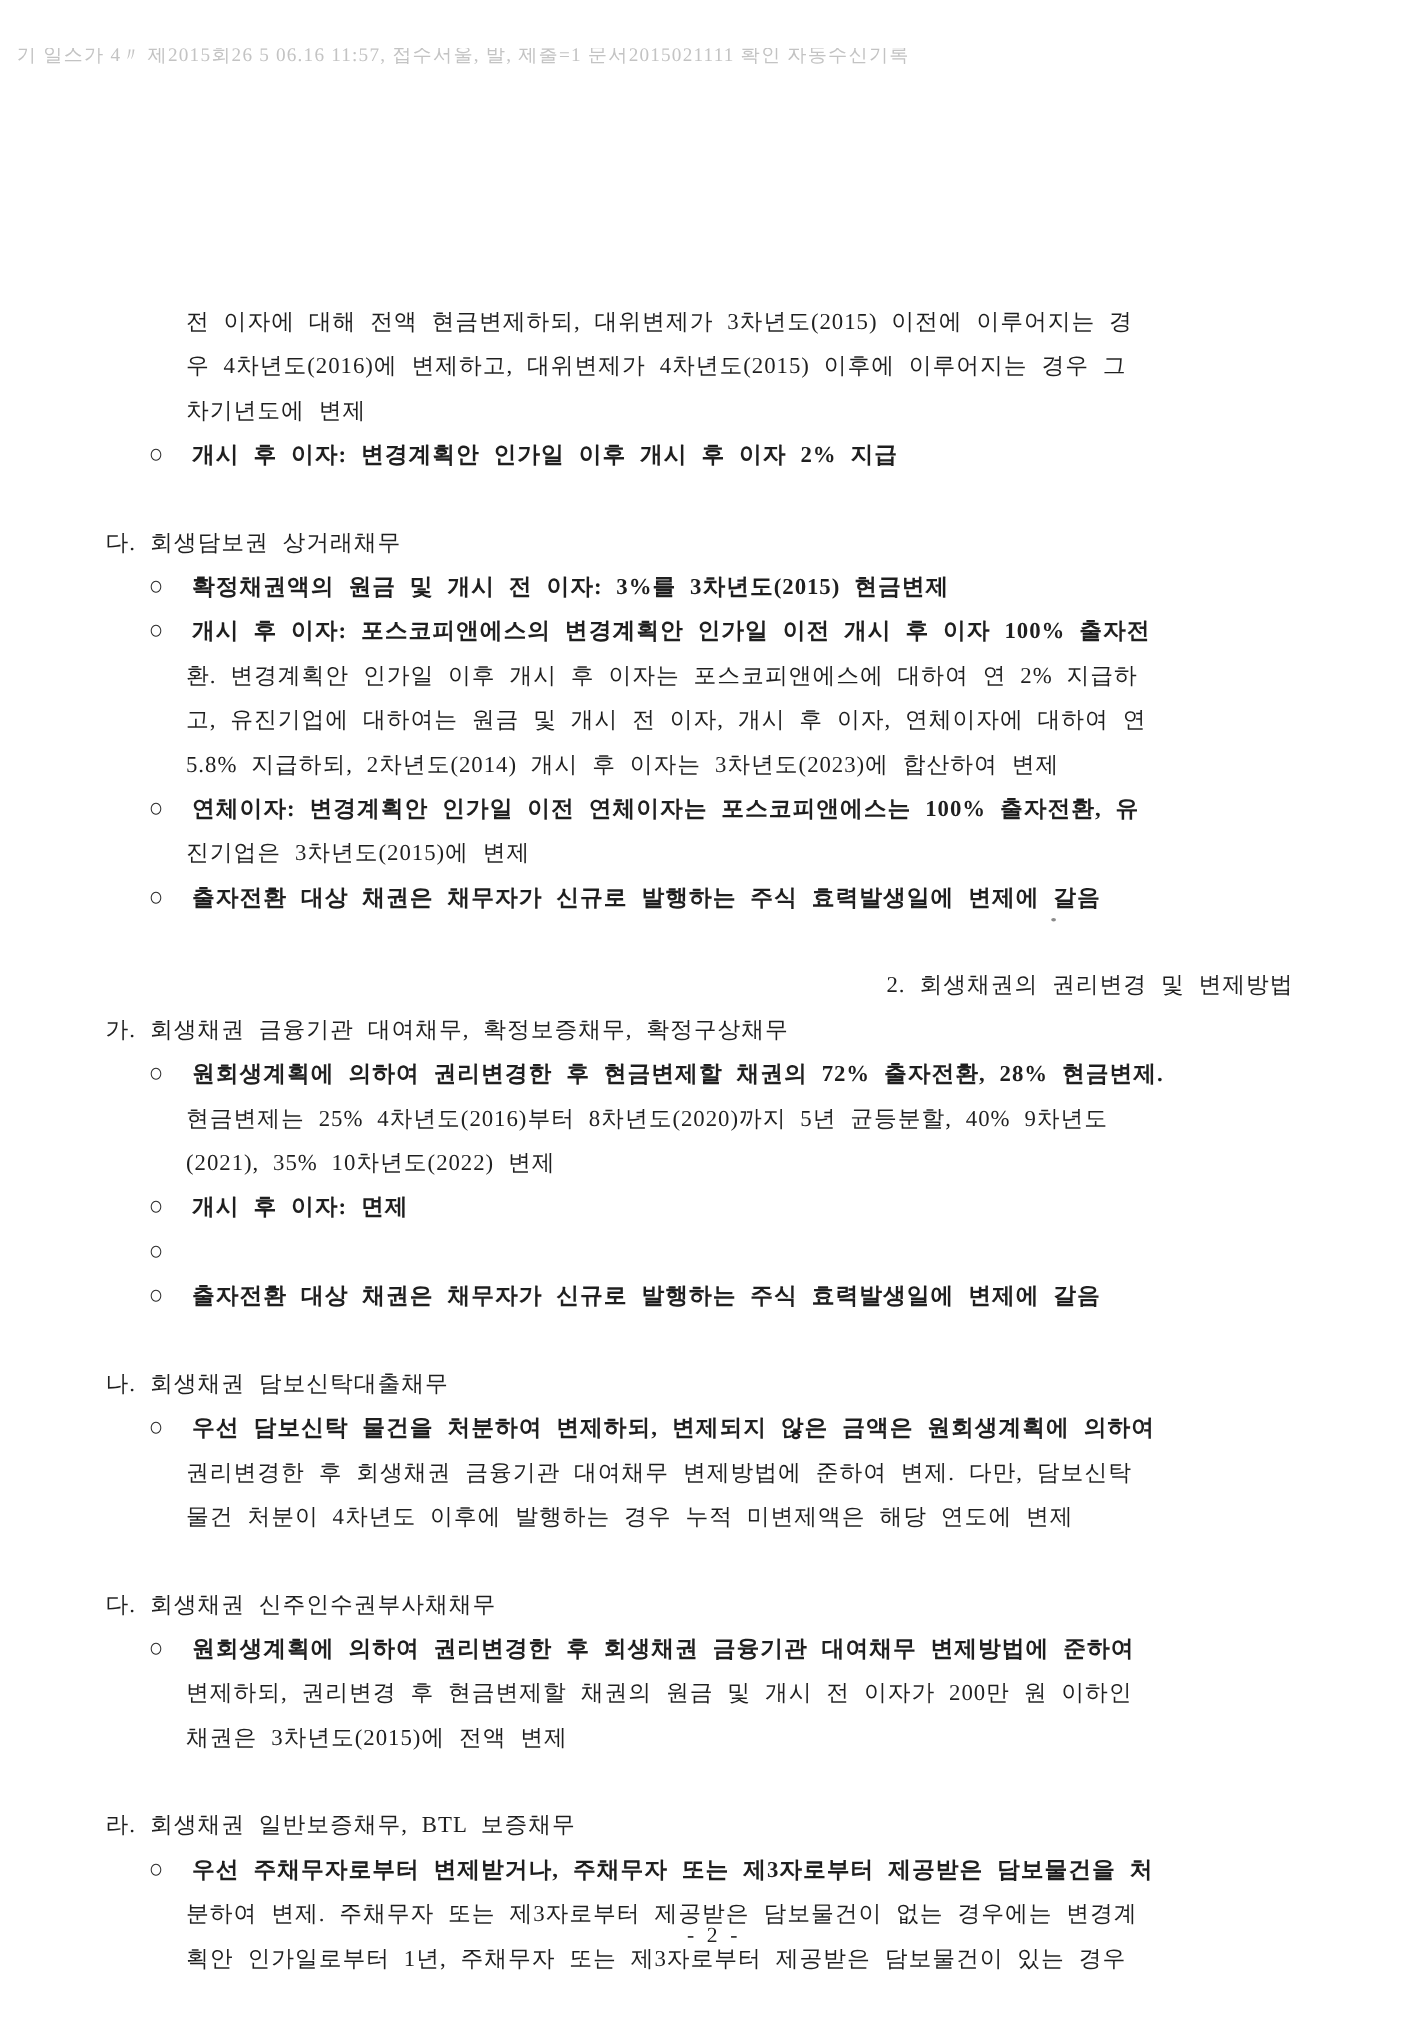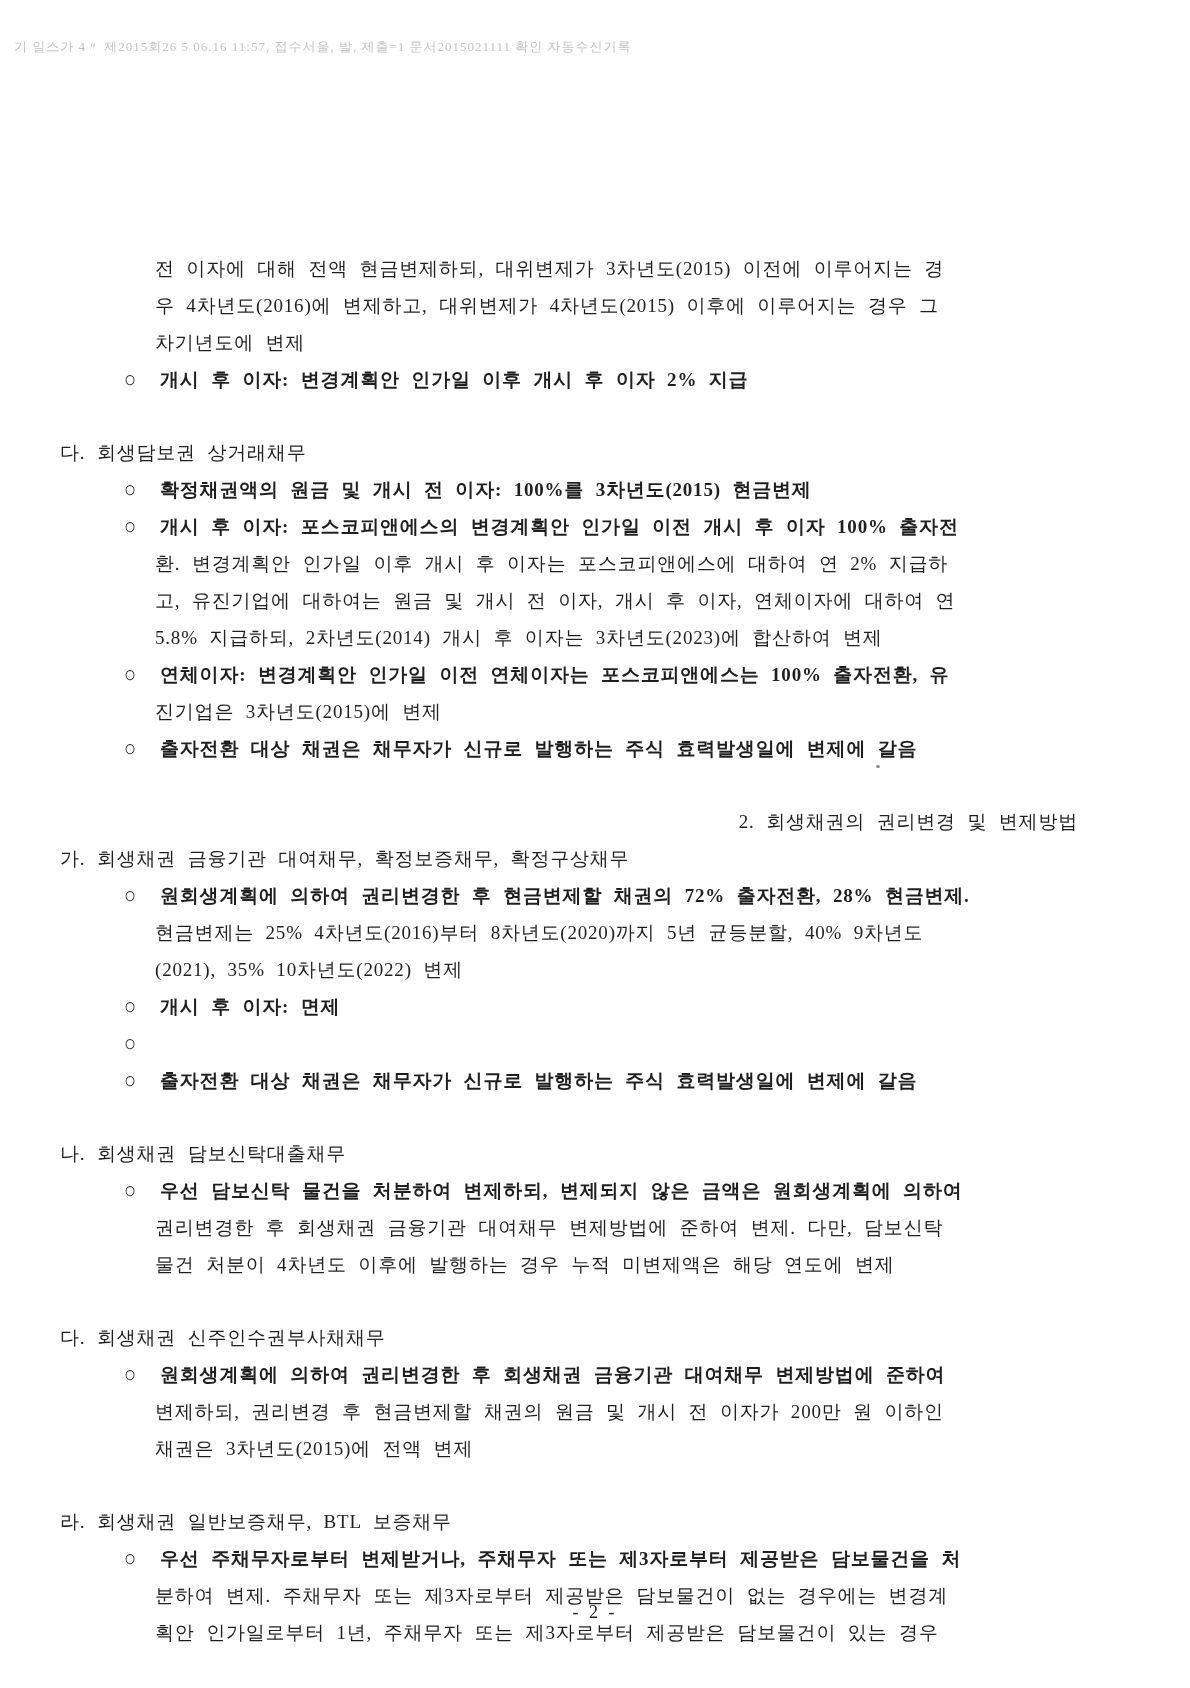--- a/index.html
+++ b/index.html
@@ -3,34 +3,34 @@
 <meta charset="utf-8">
 <style>
   html,body{margin:0;padding:0;}
   body{
     width:1190px;height:1688px;position:relative;background:#ffffff;
     font-family:"Liberation Serif","DejaVu Serif",serif;color:#1f1f1f;
     overflow:hidden;
   }
   .scan-header{
     position:absolute;top:40px;left:14px;right:20px;
-    font-size:13px;line-height:14px;color:#c3c3c3;
+    font-size:16px;line-height:14px;color:#c3c3c3;
     letter-spacing:1px;white-space:nowrap;overflow:hidden;
   }
   .doc{
     position:absolute;top:250px;left:0;width:1190px;
   }
   .line{
     box-sizing:border-box;
     min-height:37px;line-height:37px;font-size:19px;
     letter-spacing:0.8px;word-spacing:6px;
     padding-right:112px;
   }
   .cont{padding-left:155px;}
-  .sect{padding-left:60px;}
+  .sect{padding-left:88px;}
   .num{padding-left:110px;text-align:right;}
   .blank{height:36px;min-height:36px;}
   .bullet{padding-left:124px;display:flex;align-items:flex-start;}
   .bullet .ring{
     flex:0 0 36px;width:36px;font-size:20px;color:#2a2a2a;
     transform:scaleY(1.15);transform-origin:center;
   }
   .bullet .txt{flex:1 1 auto;font-weight:bold;}
   .page-num{
     position:absolute;top:1602px;left:0;width:1190px;
@@ -51,21 +51,21 @@
   <div class="line cont">우 4차년도(2016)에 변제하고, 대위변제가 4차년도(2015) 이후에 이루어지는 경우 그</div>
   <div class="line cont">차기년도에 변제</div>
   <div class="line bullet">
       <span class="ring">○</span>
       <span class="txt">개시 후 이자: 변경계획안 인가일 이후 개시 후 이자 2% 지급</span>
     </div>
   <div class="line blank"></div>
   <div class="line sect">다. 회생담보권 상거래채무</div>
   <div class="line bullet">
       <span class="ring">○</span>
-      <span class="txt">확정채권액의 원금 및 개시 전 이자: 100%를 3차년도(2015) 현금변제</span>
+      <span class="txt">확정채권액의 원금 및 개시 전 이자: 3%를 3차년도(2015) 현금변제</span>
     </div>
   <div class="line bullet">
       <span class="ring">○</span>
       <span class="txt">개시 후 이자: 포스코피앤에스의 변경계획안 인가일 이전 개시 후 이자 100% 출자전</span>
     </div>
   <div class="line cont">환. 변경계획안 인가일 이후 개시 후 이자는 포스코피앤에스에 대하여 연 2% 지급하</div>
   <div class="line cont">고, 유진기업에 대하여는 원금 및 개시 전 이자, 개시 후 이자, 연체이자에 대하여 연</div>
   <div class="line cont">5.8% 지급하되, 2차년도(2014) 개시 후 이자는 3차년도(2023)에 합산하여 변제</div>
   <div class="line bullet">
       <span class="ring">○</span>

